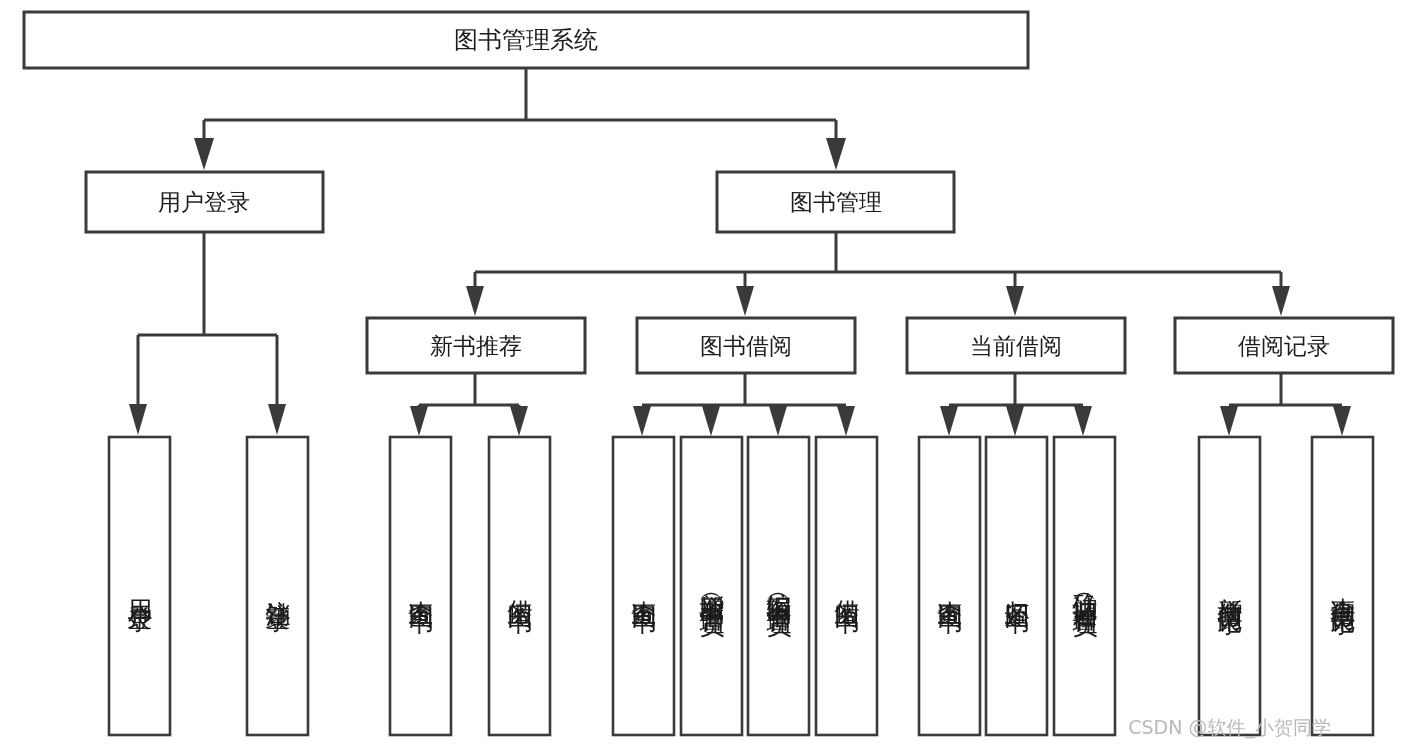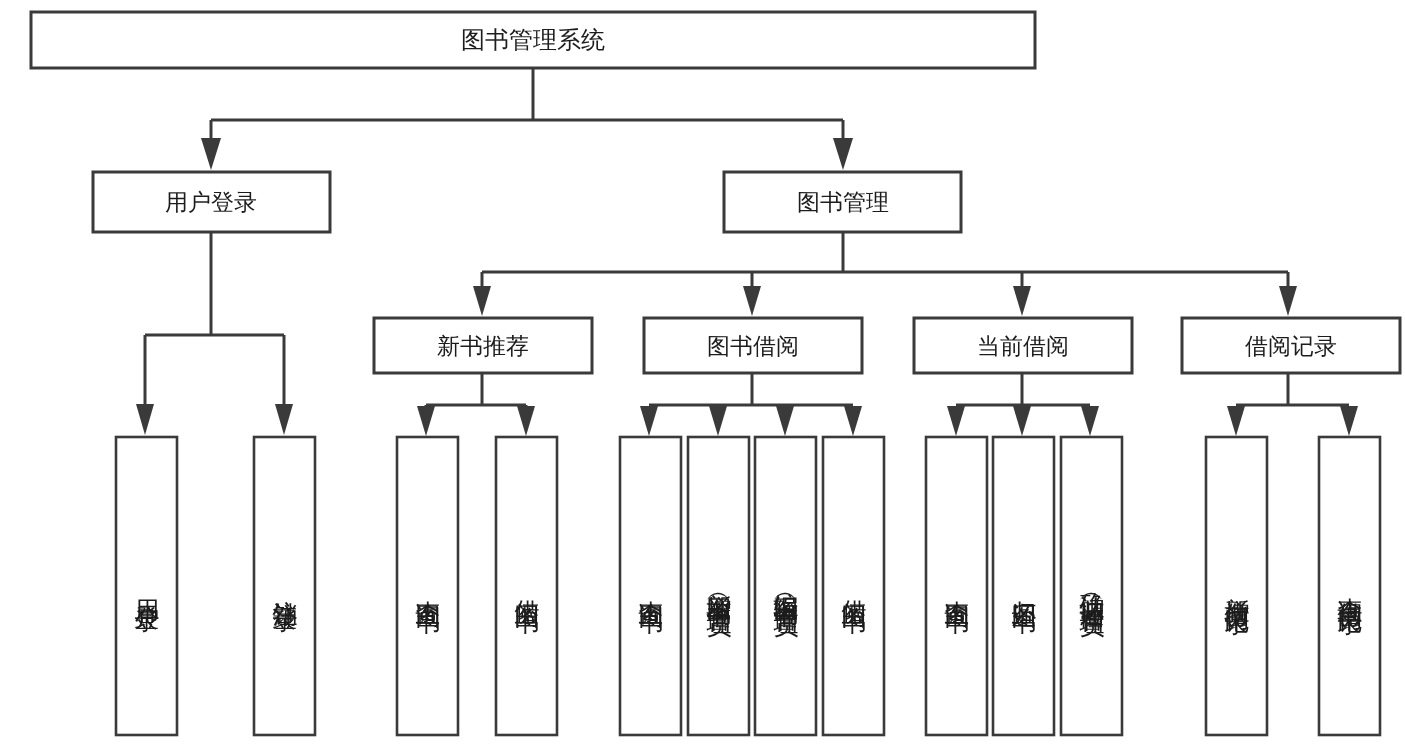--- a/index.html
+++ b/index.html
@@ -9,21 +9,21 @@
   }
   body {
     width: 1405px;
     height: 747px;
     font-family: "Liberation Sans", "DejaVu Sans", sans-serif;
     overflow: hidden;
     position: relative;
   }
   #diagram-root {
     position: absolute;
-    left: 12px; top: 0;
+    left: 5px; top: 0;
     width: 1334px;
     height: 747px;
   }
   svg.diagram {
     display: block;
     width: 1405px;
     height: 747px;
   }
   .node-rect {
     fill: #ffffff;
@@ -311,14 +311,15 @@
       <rect class="node-rect-thin" x="1307" y="437" width="61" height="298"></rect>
       <foreignObject x="1307" y="437" width="61" height="298">
         <div xmlns="http://www.w3.org/1999/xhtml" class="vlabel-wrap">
           <div class="vlabel">查询借阅记录</div>
         </div>
       </foreignObject>
     </g>
 
   </svg>
 
+  <div class="watermark">CSDN @软件_小贺同学</div>
 
 </div>
 
 </body></html>

